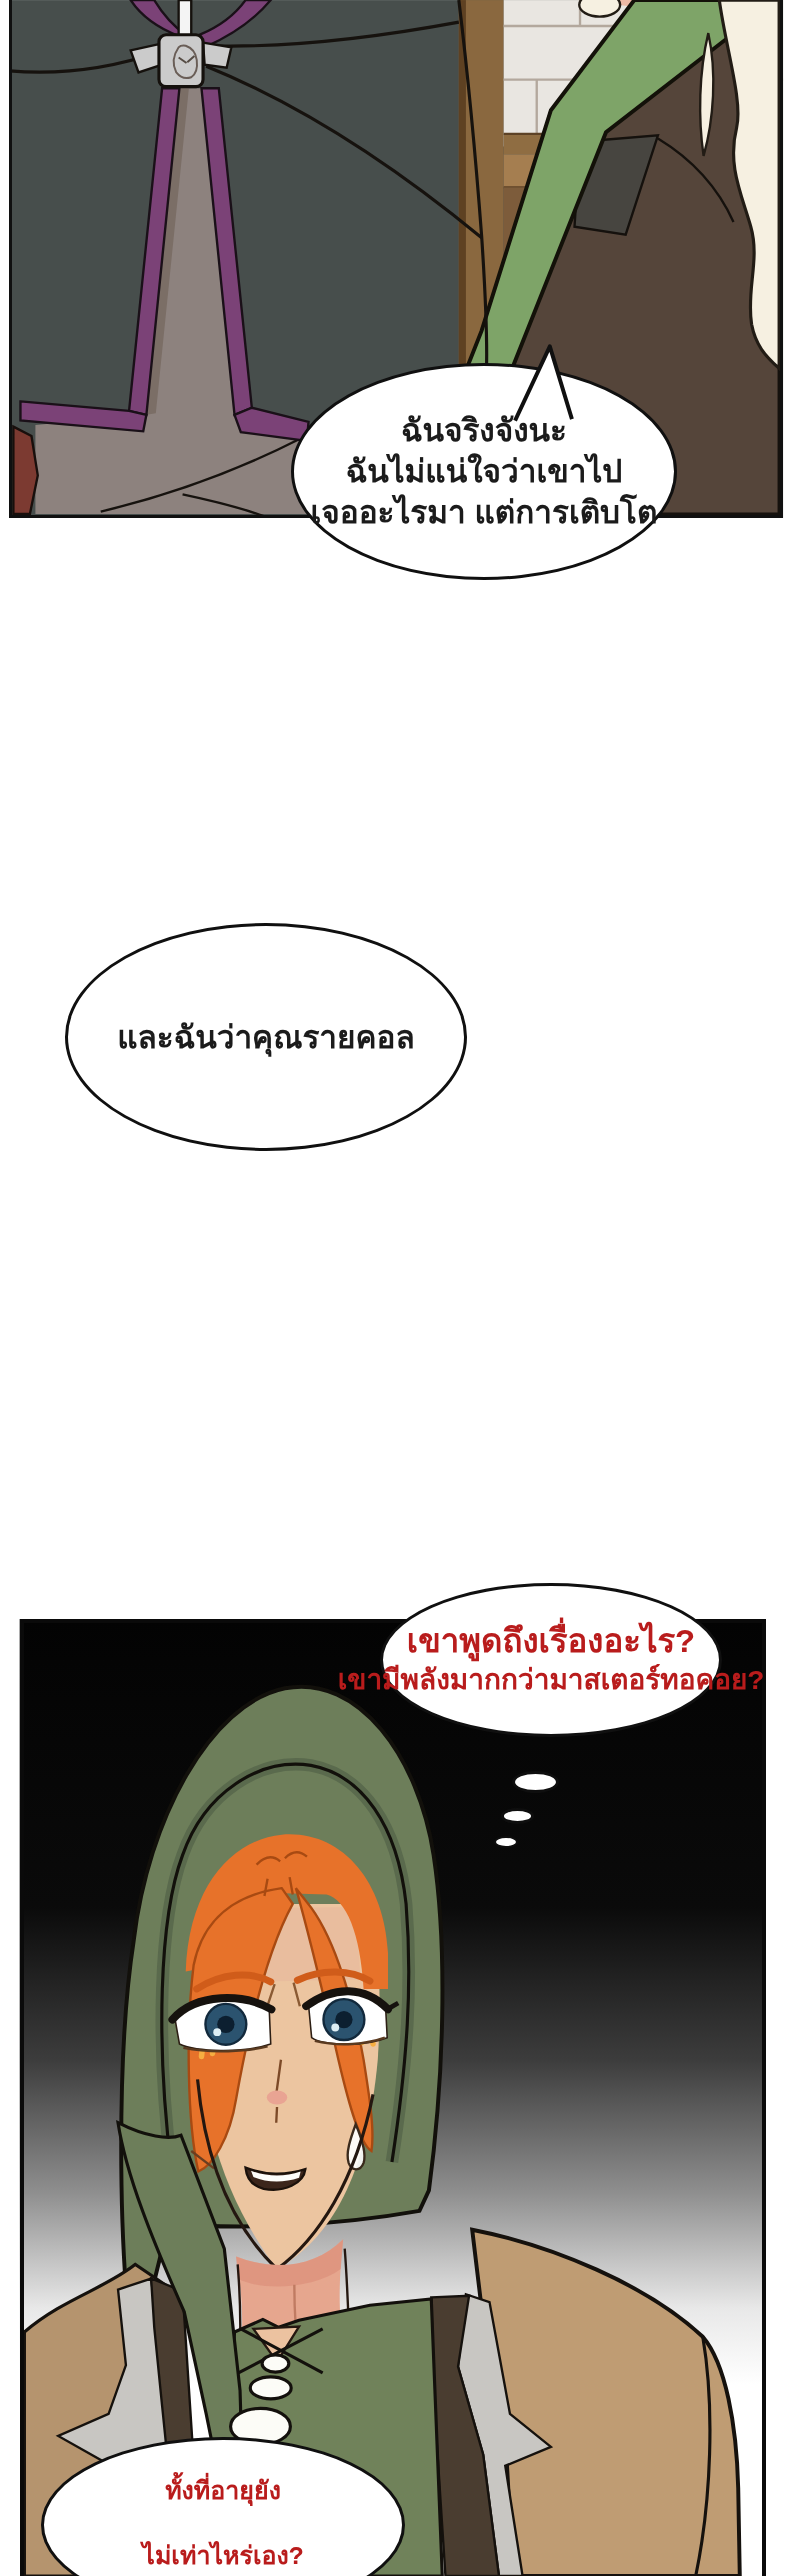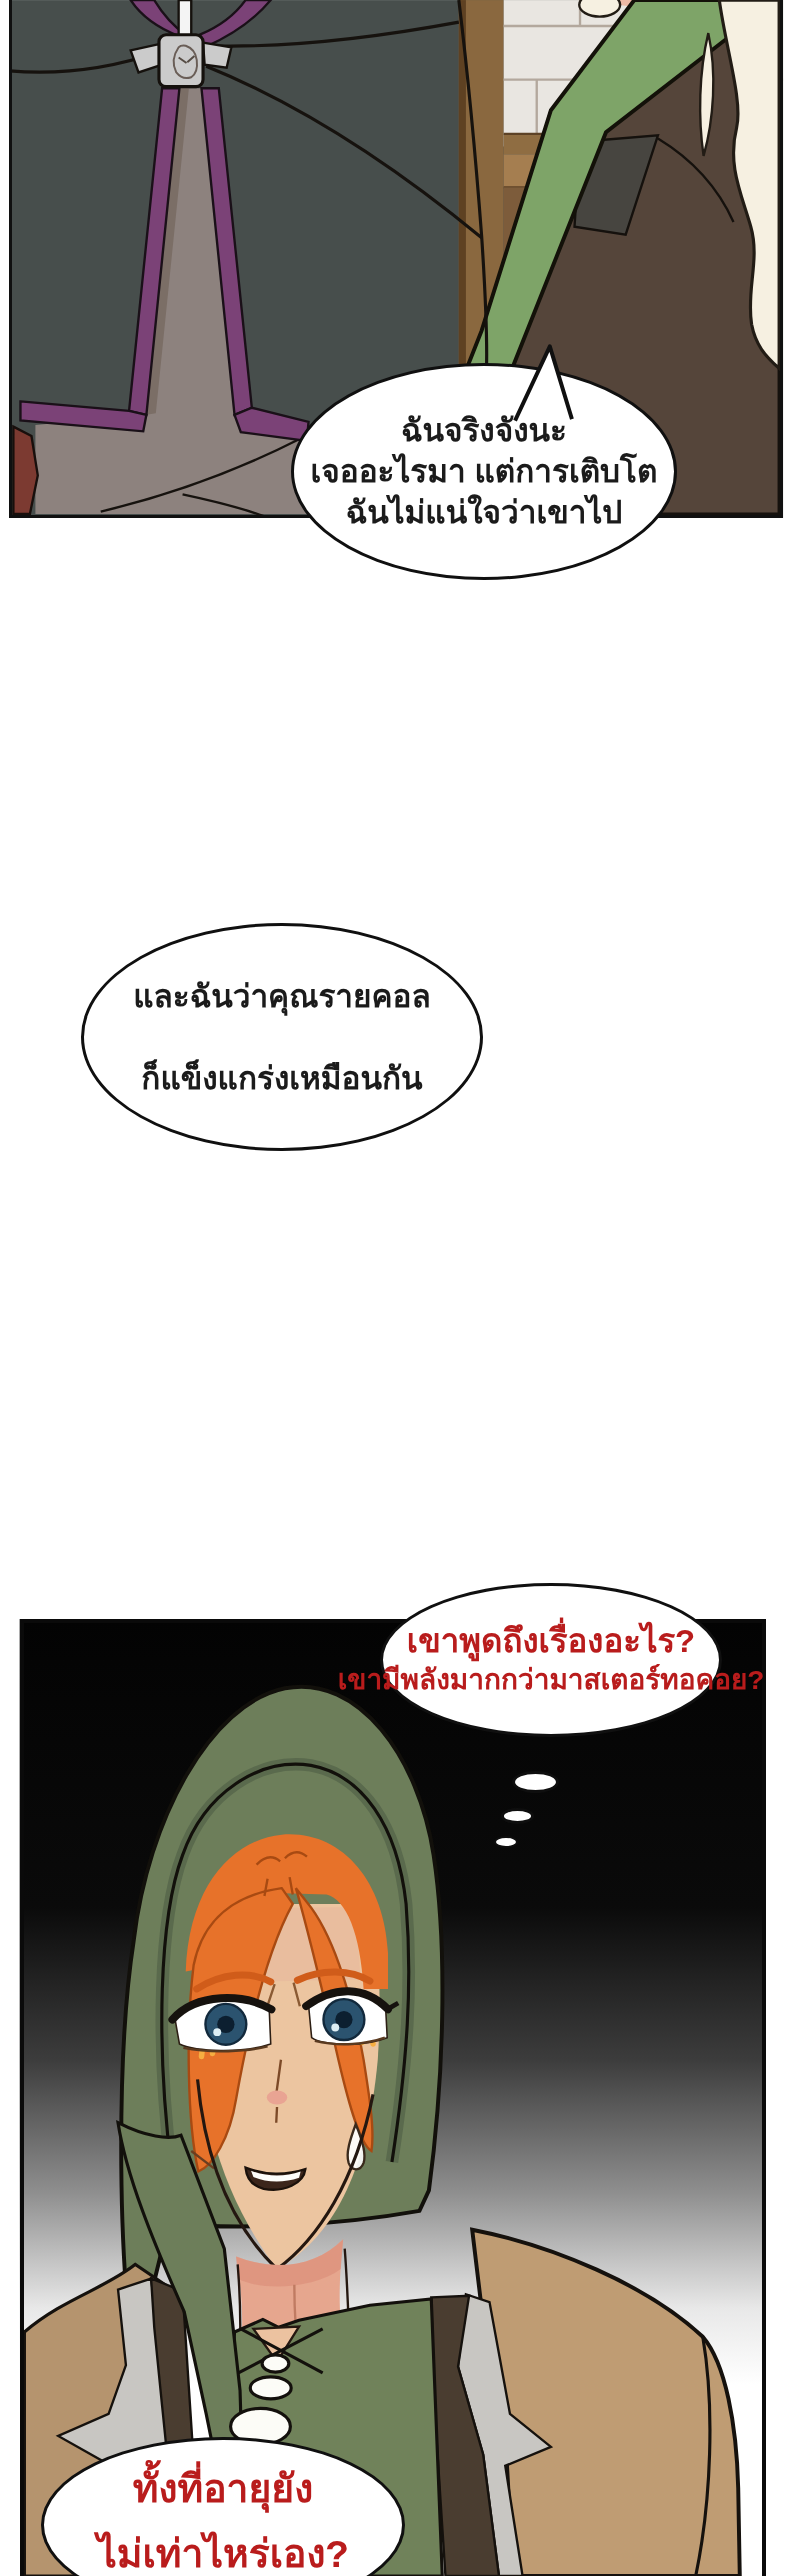--- a/index.html
+++ b/index.html
@@ -13,21 +13,21 @@
           border-left:4.7px solid #0a0a0a;border-top:4.7px solid #0a0a0a;border-right:4.7px solid #0a0a0a;}
   .bubble{position:absolute;background:#ffffff;border:3.9px solid #101010;border-radius:50%;
           display:flex;flex-direction:column;align-items:center;justify-content:center;
           text-align:center;box-sizing:border-box;z-index:5;}
   .b-sans{font-weight:bold;color:#1b1b1b;font-family:"Liberation Sans","DejaVu Sans",sans-serif;}
   .b-serif{font-weight:bold;color:#b91c1c;font-family:Liberation Mono, monospace;}
   .l-40{font-size:31.5px;line-height:41px;white-space:nowrap;}
   .l-40b{font-size:31.5px;line-height:50px;white-space:nowrap;}
   .l-42s{font-size:33px;line-height:44px;white-space:nowrap;}
   .l-29s{font-size:28px;line-height:31.5px;white-space:nowrap;}
-  .l-44s{font-size:39px;line-height:65px;white-space:nowrap;}
+  .l-44s{font-size:25px;line-height:65px;white-space:nowrap;}
   .thought-dot{position:absolute;background:#ffffff;border:3.1px solid #0e0e0e;border-radius:50%;
                box-sizing:border-box;z-index:5;}
   #tail1{position:absolute;left:504px;top:340px;z-index:6;}
 </style>
 </head>
 <body>
 
 <div id="page">
 
   <svg class="panel-art" style="top:0;" width="787" height="518" viewBox="0 0 1000 658">
@@ -94,27 +94,26 @@
     </g>
   </svg>
   <div id="frame1" class="panel-frame"></div>
 
   <svg id="tail1" width="79" height="87" viewBox="0 0 100 110">
     <path d="M14,102 L58,8 L86,100" fill="#ffffff" stroke="#101010" stroke-width="5" stroke-linejoin="round"></path>
   </svg>
 
   <div class="bubble b-sans" style="left:291px;top:363px;width:386px;height:217px;">
     <div class="l-40">ฉันจริงจังนะ</div>
+    <div class="l-40">ฉันไม่แน่ใจว่าเขาไป</div>
     <div class="l-40">เจออะไรมา แต่การเติบโต</div>
-    <div class="l-40">ฉันไม่แน่ใจว่าเขาไป</div>
-  </div>
-
-  <div class="bubble b-sans" style="left:81px;top:923px;width:402px;height:228px;gap:32px;">
+  </div>
+
+  <div class="bubble b-sans" style="left:65px;top:923px;width:402px;height:228px;gap:32px;">
     <div class="l-40b">และฉันว่าคุณรายคอล</div>
-    <div class="l-40b">ก็แข็งแกร่งเหมือนกัน</div>
   </div>
 
   <svg class="panel-art" style="top:1619px;" width="787" height="957" viewBox="0 0 1000 1216">
     <defs>
       <linearGradient id="g1" x1="0" y1="0" x2="0" y2="1">
         <stop offset="0" stop-color="#030303"></stop>
         <stop offset="0.30" stop-color="#0a0a0a"></stop>
         <stop offset="0.46" stop-color="#3c3c3c"></stop>
         <stop offset="0.60" stop-color="#8f8f8f"></stop>
         <stop offset="0.72" stop-color="#e8e8e8"></stop>

